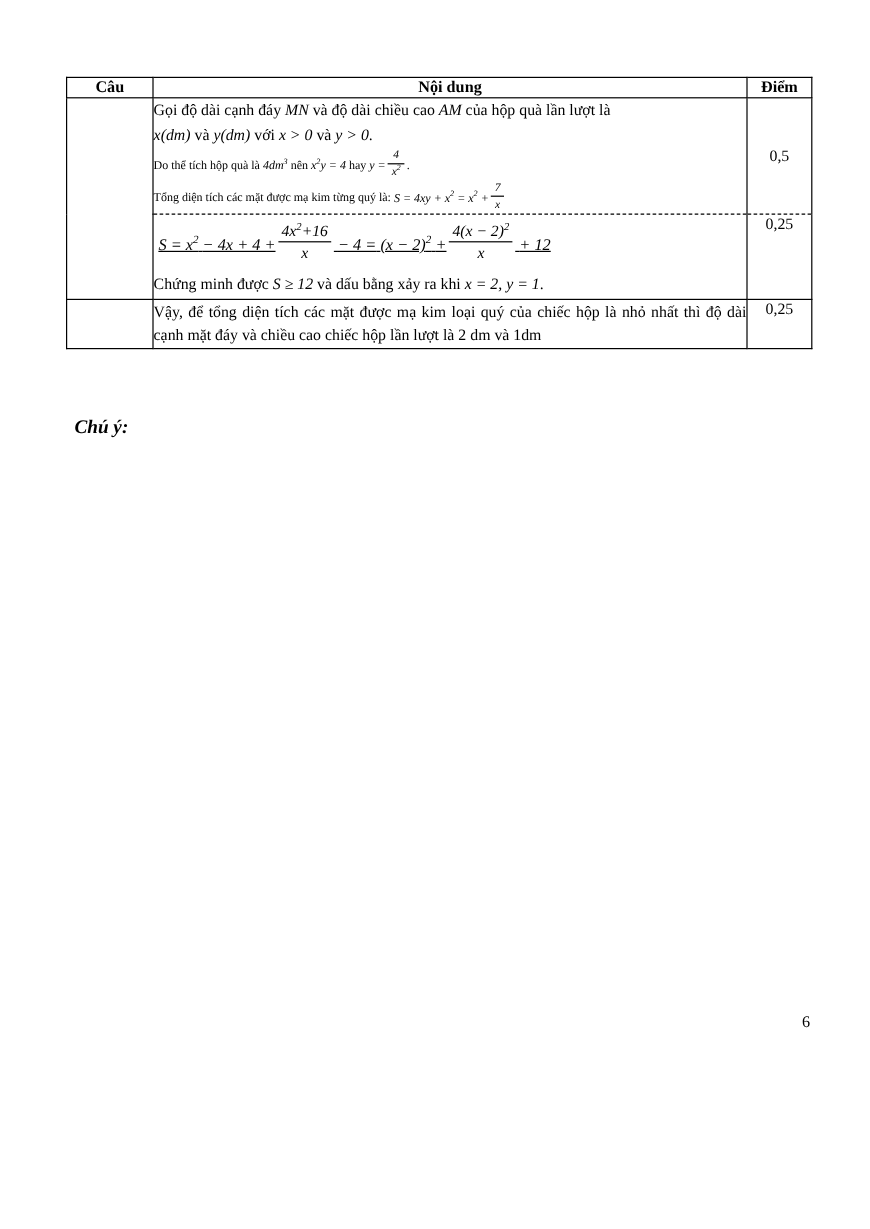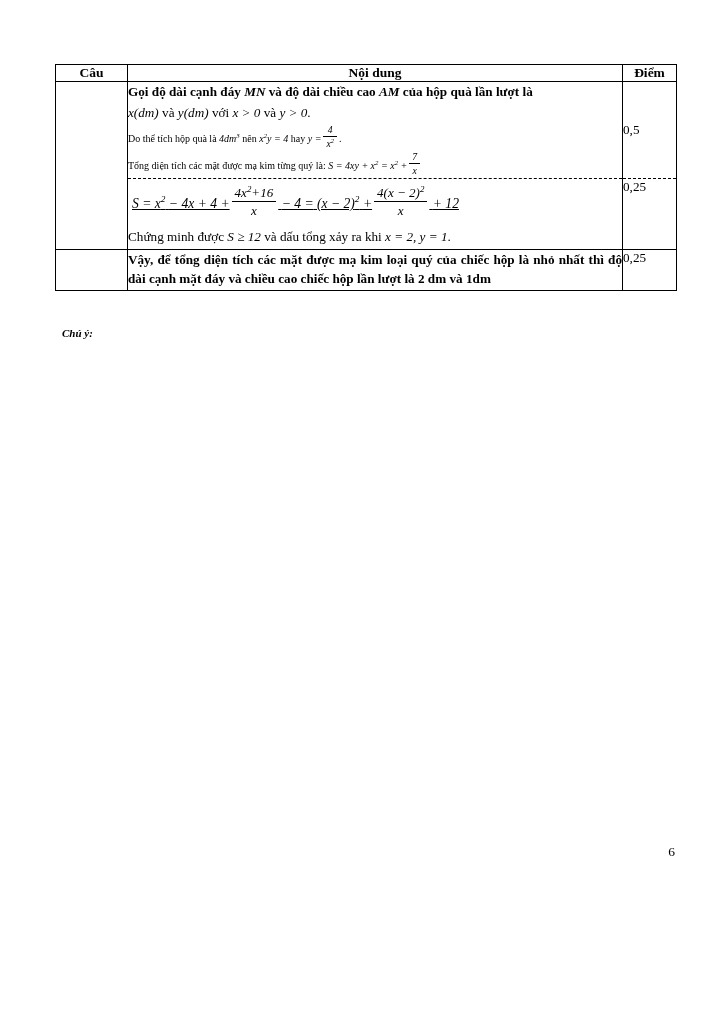--- a/index.html
+++ b/index.html
@@ -47,20 +47,21 @@
     padding: 4px 0 5px 0;
     vertical-align: middle;
   }
 
   .cell-body {
     padding: 6px 8px 8px 8px;
     font-size: 13.2px;
     line-height: 1.45;
   }
   .cell-diem {
+    text-align: center;
     font-size: 13.2px;
     padding-top: 8px;
   }
   .cell-diem.mid {
     vertical-align: middle;
     padding-top: 0;
   }
 
   .dashed-bottom { border-bottom: 1px dashed #000 !important; }
   .dashed-top { border-top: 1px dashed #000 !important; }
@@ -95,36 +96,35 @@
     margin: 9px 0 7px 0;
     font-size: 10px;
   }
   .para {
     margin: 0 0 2px 0;
     text-align: justify;
   }
   .para-just {
     text-align: justify;
     text-justify: inter-word;
-    font-weight: bold;
   }
   .tight { margin-top: 5px; }
   .big-eq {
     padding: 6px 0 4px 4px;
     font-size: 13.6px;
     text-decoration: underline;
   }
 
   
   .notes {
     position: absolute;
     left: 62px;
-    top: 327px;
+    top: 348px;
     width: 610px;
-    font-size: 11px;
+    font-size: 16px;
   }
   .notes-title {
     font-weight: bold;
     font-style: italic;
     margin-bottom: 10px;
   }
   .note-item {
     font-style: italic;
     line-height: 1.5;
     margin-bottom: 10px;
@@ -195,21 +195,21 @@
       </tr>
 
       <tr>
         <td class="cell-body dashed-top">
           <div class="big-eq">
             <span class="mi mrow"><span>S = x</span><sup class="ex">2</sup> <span>− 4x + 4 +</span><span class="frac"><span class="num"><span>4x</span><sup class="ex">2</sup><span>+16</span></span><span class="den">x</span></span> <span>− 4 =</span> <span>(x − 2)</span><sup class="ex">2</sup> <span>+</span><span class="frac"><span class="num"><span>4(x − 2)</span><sup class="ex">2</sup></span><span class="den">x</span></span> <span>+ 12</span></span>
           </div>
           <div class="para tight">
             <span>Chứng minh được</span>
             <span class="mi">S ≥ 12</span>
-            <span>và dấu tổng xảy ra khi</span>
+            <span>và dấu bằng xảy ra khi</span>
             <span class="mi">x = 2, y = 1</span><span>.</span>
           </div>
         </td>
         <td class="cell-diem dashed-top">0,25</td>
       </tr>
 
       <tr>
         <td></td>
         <td class="cell-body">
           <div class="para para-just">Vậy, để tổng diện tích các mặt được mạ kim loại quý của chiếc hộp là nhỏ nhất thì độ dài cạnh mặt đáy và chiều cao chiếc hộp lần lượt là 2 dm và 1dm</div>

